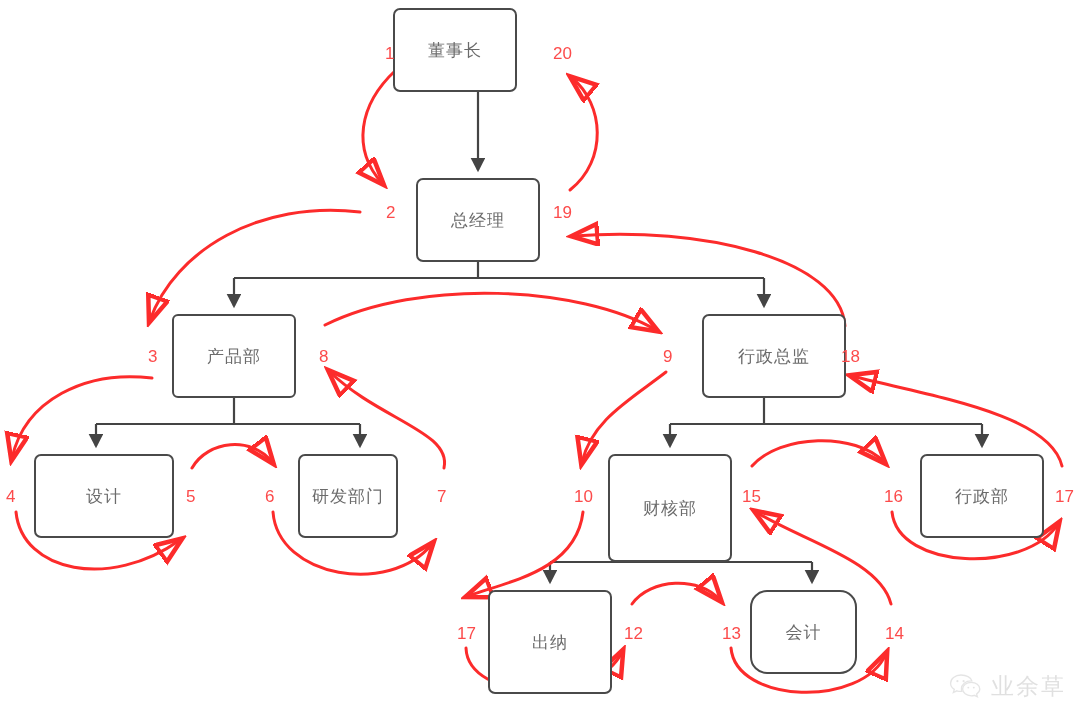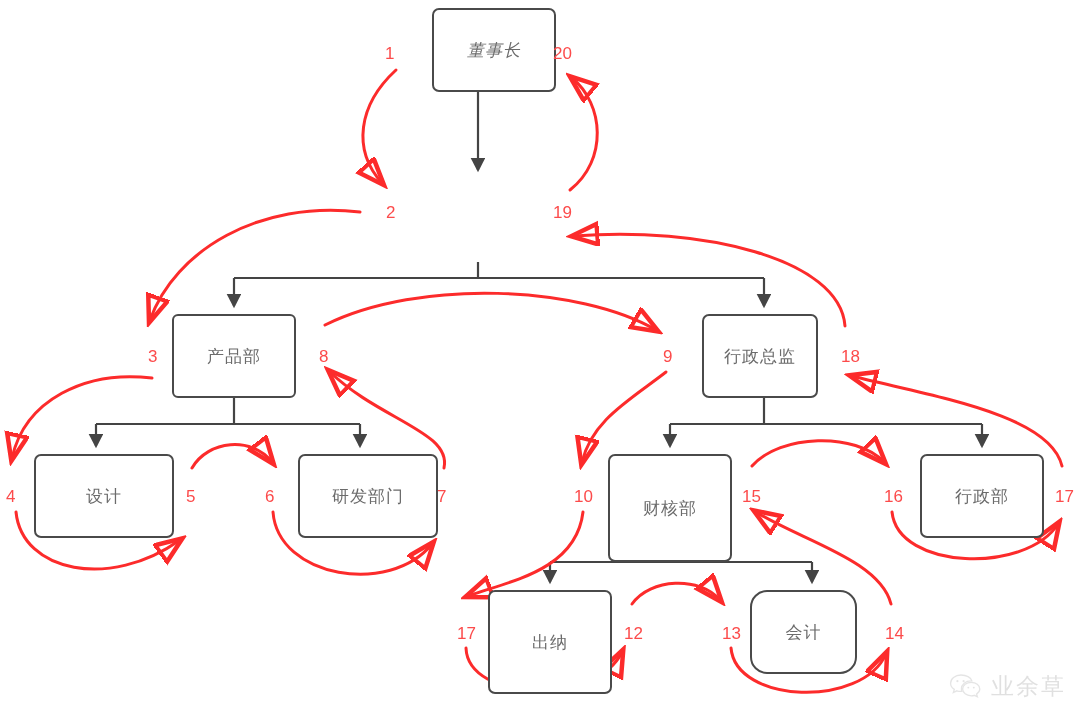--- a/index.html
+++ b/index.html
@@ -120,33 +120,36 @@
       <path d="M892,512 C898,570 1026,574 1058,524" marker-end="url(#red)"></path>
 
       <path d="M1062,466 C1050,414 930,396 852,376" marker-end="url(#red)"></path>
 
       <path d="M845,326 C840,258 700,226 574,236" marker-end="url(#red)"></path>
 
       <path d="M570,190 C608,160 604,104 572,78" marker-end="url(#red)"></path>
     </g>
   </svg>
 
-  <div class="node" style="left:432px;top:8px;width:124px;height:84px;font-style:italic;">
+  <div class="node" style="left:393px;top:8px;width:124px;height:84px;">
     <span>董事长</span>
+  </div>
+  <div class="node" style="left:416px;top:178px;width:124px;height:84px;">
+    <span>总经理</span>
   </div>
   <div class="node" style="left:172px;top:314px;width:124px;height:84px;border-radius:6px;">
     <span>产品部</span>
   </div>
-  <div class="node" style="left:702px;top:314px;width:116px;height:84px;">
+  <div class="node" style="left:702px;top:314px;width:144px;height:84px;">
     <span>行政总监</span>
   </div>
   <div class="node" style="left:34px;top:454px;width:140px;height:84px;">
     <span>设计</span>
   </div>
-  <div class="node" style="left:298px;top:454px;width:140px;height:84px;">
+  <div class="node" style="left:298px;top:454px;width:100px;height:84px;">
     <span>研发部门</span>
   </div>
   <div class="node" style="left:608px;top:454px;width:124px;height:108px;">
     <span>财核部</span>
   </div>
   <div class="node" style="left:920px;top:454px;width:124px;height:84px;">
     <span>行政部</span>
   </div>
   <div class="node" style="left:488px;top:590px;width:124px;height:104px;">
     <span>出纳</span>

